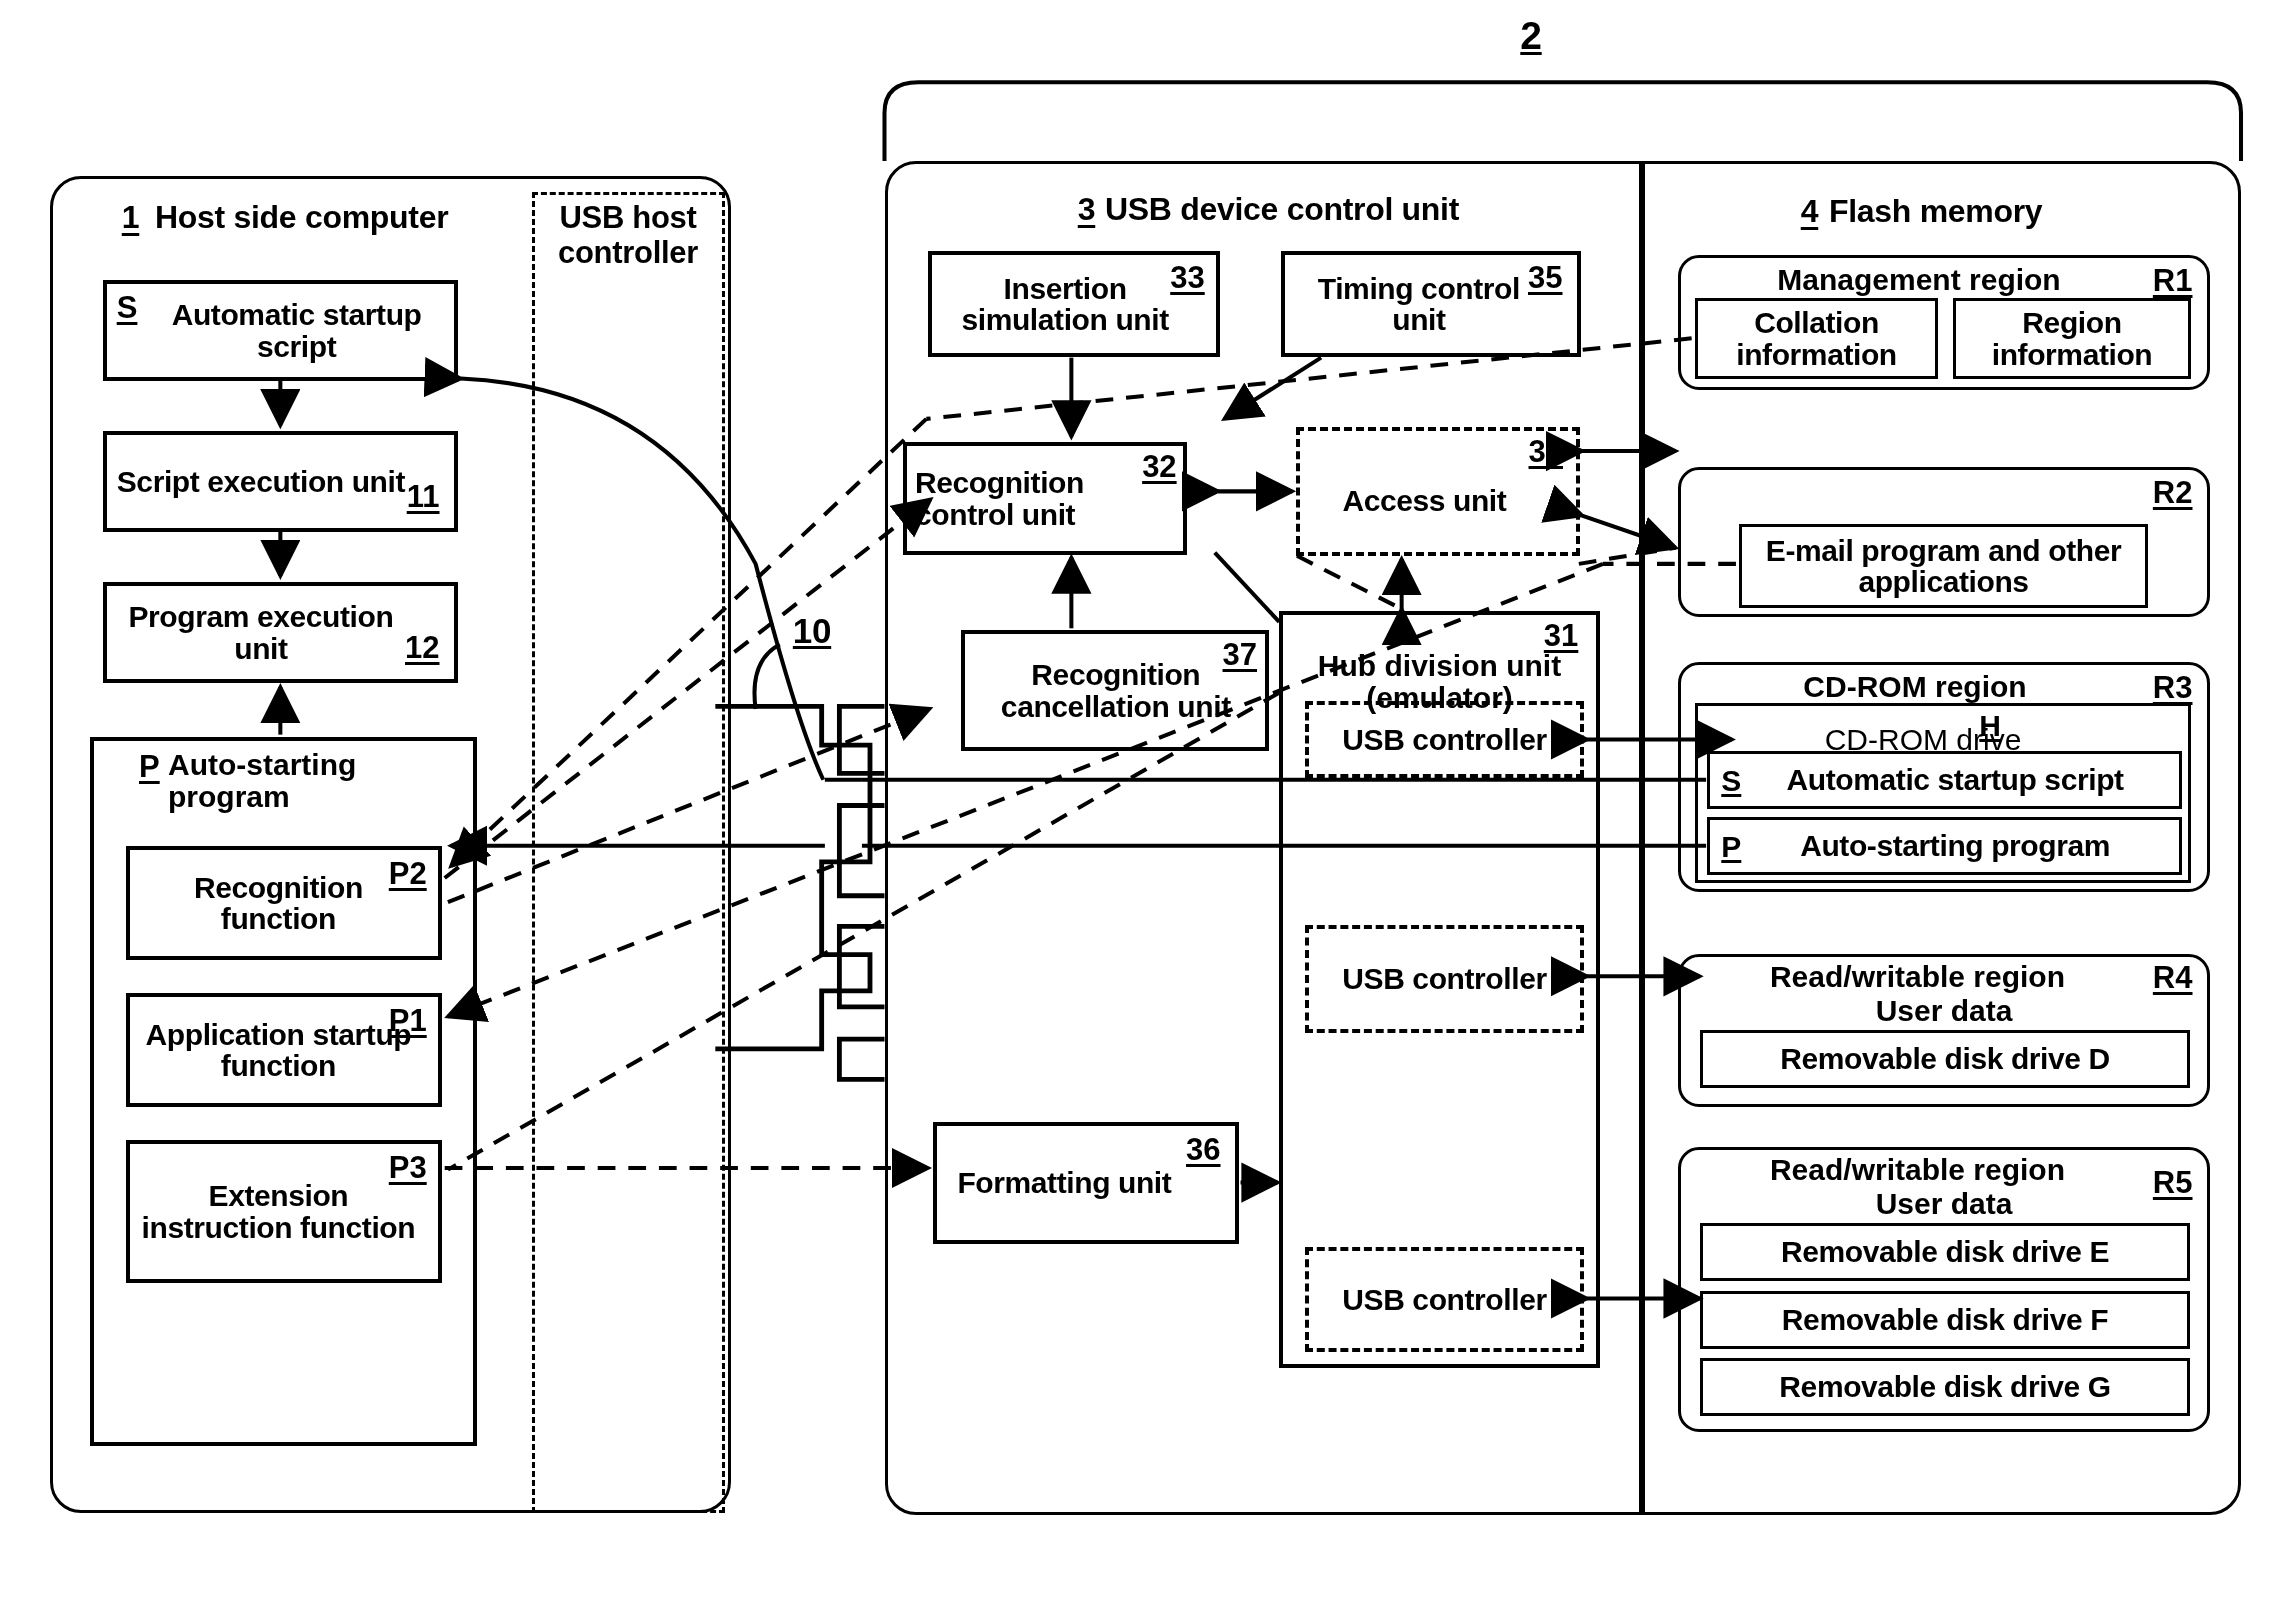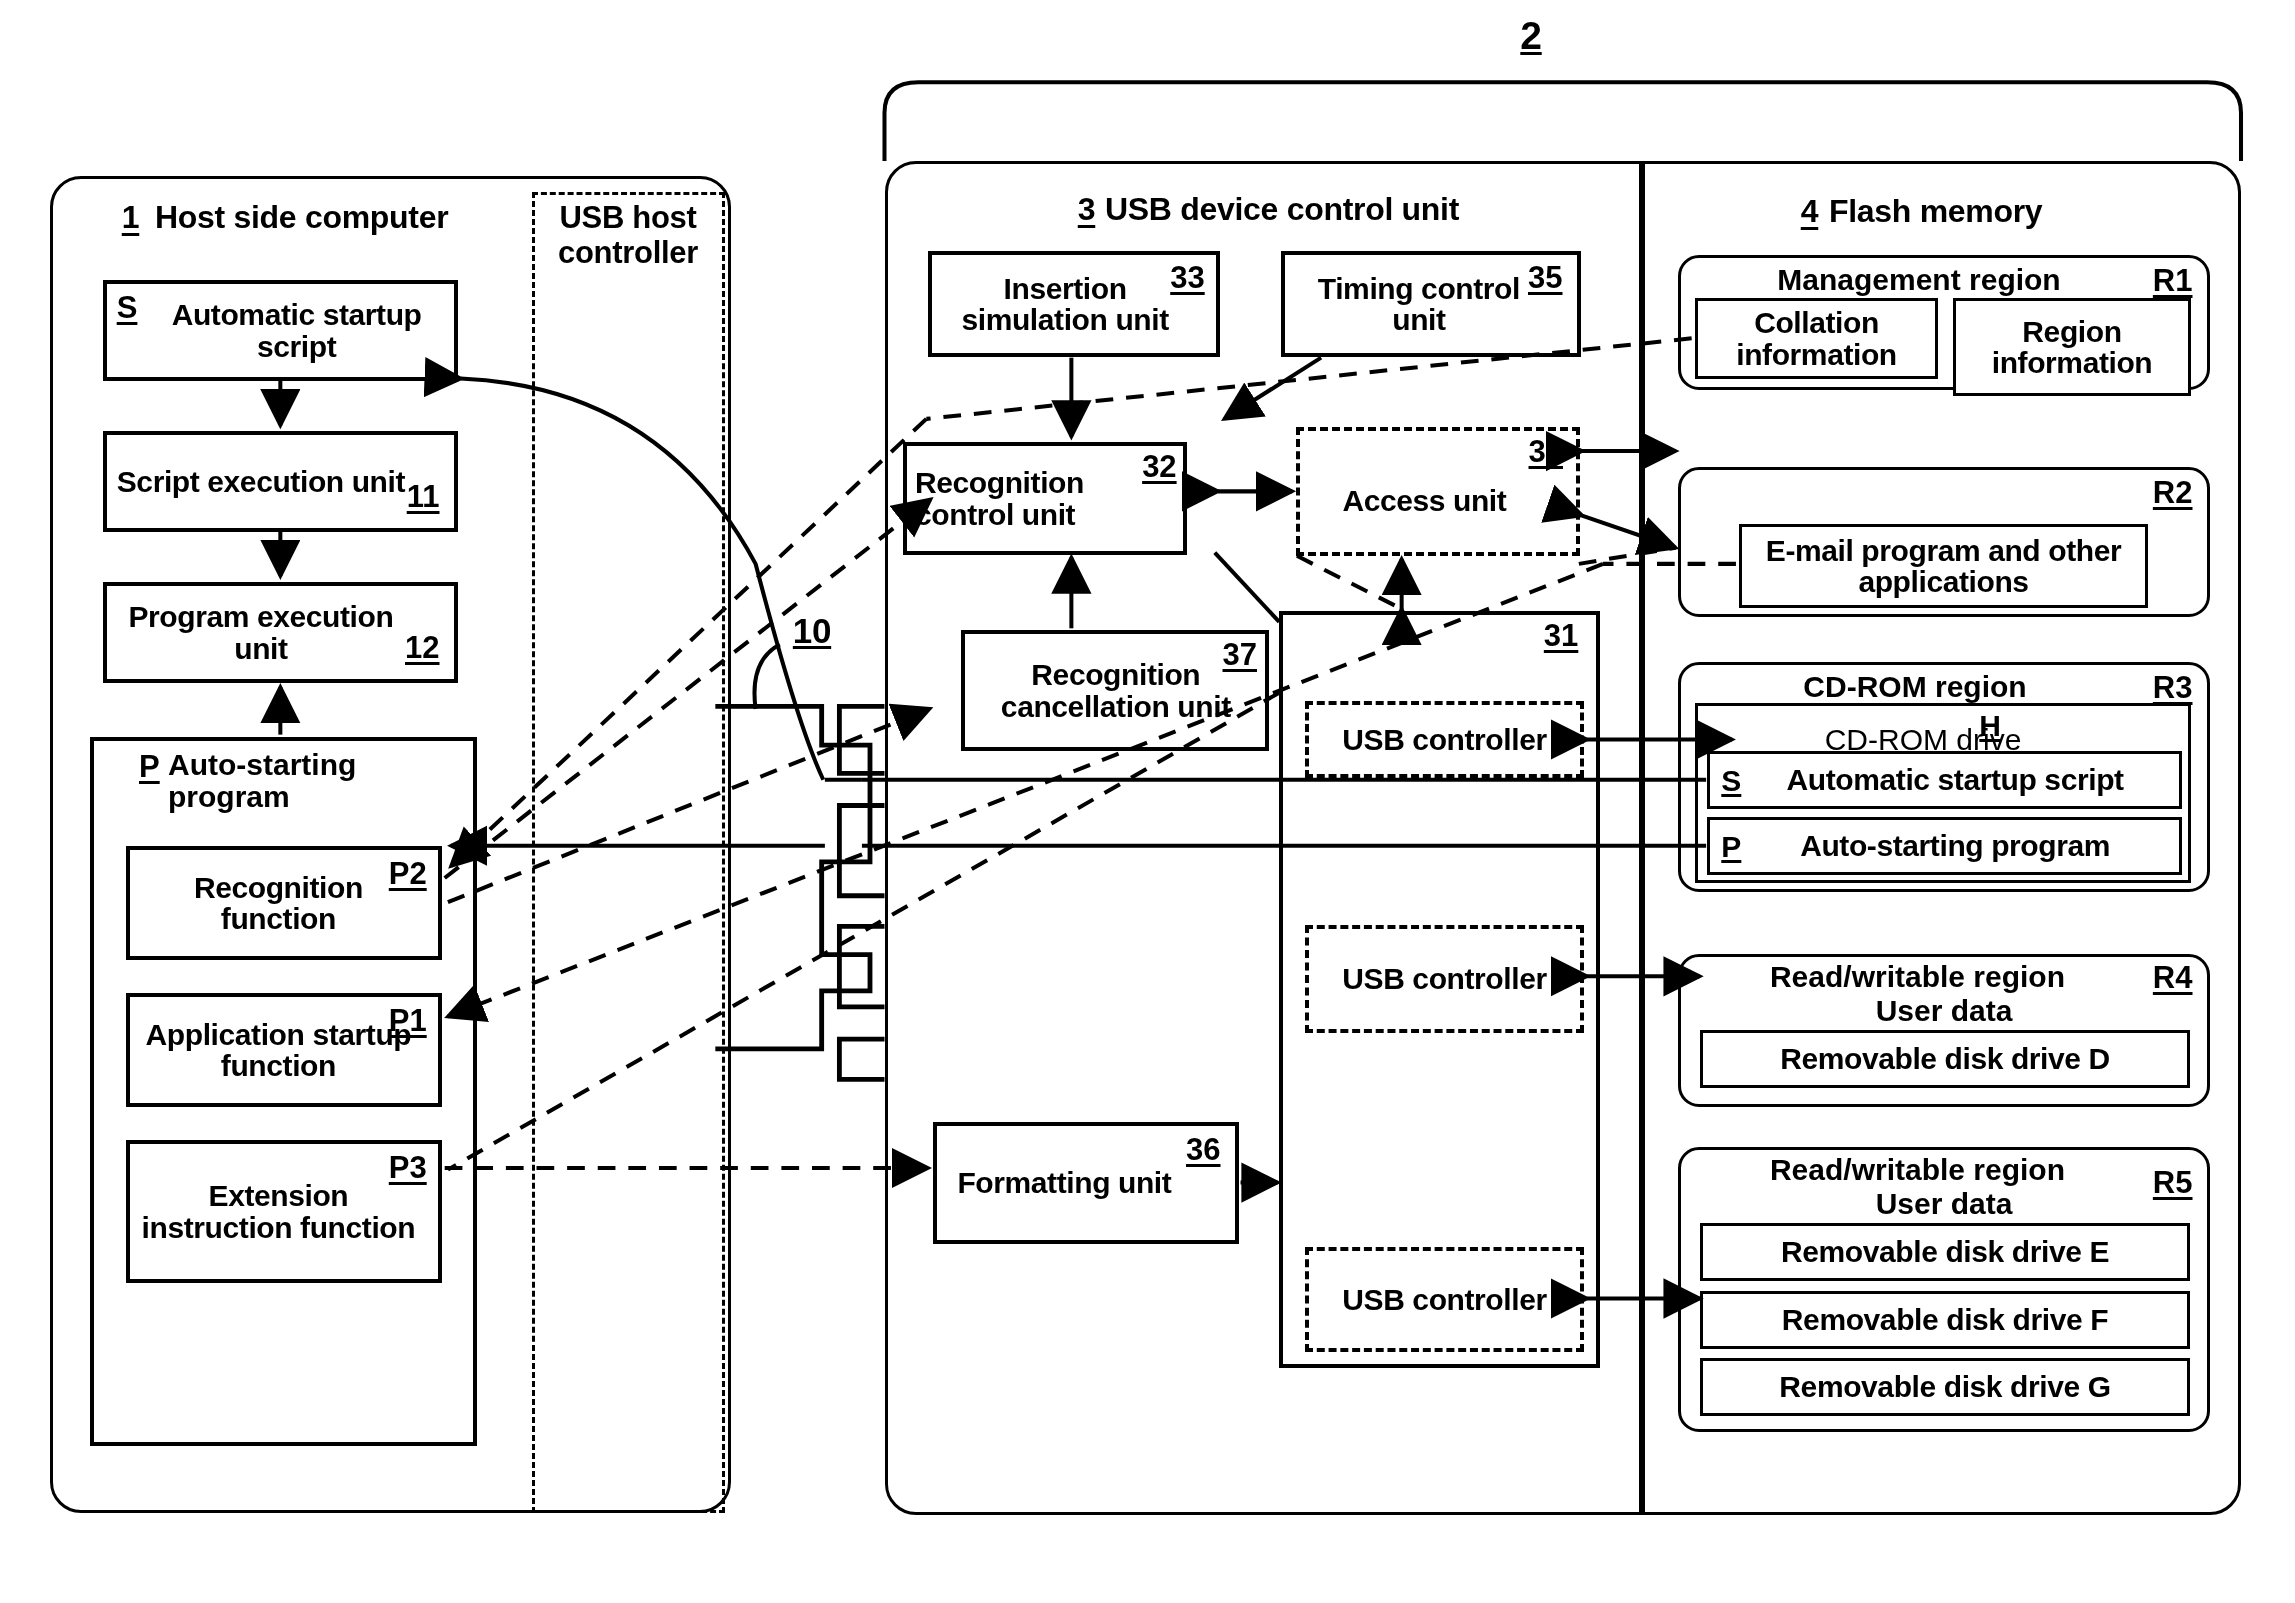--- a/index.html
+++ b/index.html
@@ -129,20 +129,22 @@
   <span class="boxtext" style="padding-right:3.2px;">Recognition cancellation unit</span>
   <span class="cornernum" style="right:8px;top:3.2px;">37</span>
 </div>
 
 <div class="abs bx" style="left:933px;top:1122px;width:306px;height:122px;">
   <span class="boxtext" style="padding-right:48px;">Formatting unit</span>
   <span class="cornernum" style="right:14.5px;top:6.4px;">36</span>
 </div>
 
 <div class="abs bx" style="left:1279px;top:611px;width:321px;height:757px;">
+  <span style="position:absolute;left:6.4px;top:35px;right:6.4px;font-size:30px;
+               font-weight:bold;line-height:1.06;text-align:center;">Hub division unit (emulator)</span>
   <span class="cornernum" style="right:17.7px;top:3.2px;">31</span>
 </div>
 
 <div class="abs dash" style="left:1305px;top:701px;width:279px;height:77px;">
   <span class="boxtext">USB controller</span>
 </div>
 <div class="abs dash" style="left:1305px;top:925px;width:279px;height:108px;">
   <span class="boxtext">USB controller</span>
 </div>
 <div class="abs dash" style="left:1305px;top:1247px;width:279px;height:105px;">
@@ -157,21 +159,21 @@
 <div class="t" style="left:1829px;top:195px;width:282px;font-size:32px;text-align:left;">Flash memory</div>
 
 <div class="abs rr" style="left:1678px;top:255px;width:532px;height:135px;">
   <span style="position:absolute;left:0;right:50px;top:4.8px;text-align:center;
                font-size:30px;font-weight:bold;">Management region</span>
   <span class="cornernum" style="right:14.5px;top:4.8px;">R1</span>
 </div>
 <div class="abs bx-thin" style="left:1695px;top:298px;width:243px;height:81px;">
   <span class="boxtext">Collation information</span>
 </div>
-<div class="abs bx-thin" style="left:1953px;top:298px;width:238px;height:98px;">
+<div class="abs bx-thin" style="left:1953px;top:298px;width:238px;height:81px;">
   <span class="boxtext">Region information</span>
 </div>
 
 <div class="abs rr" style="left:1678px;top:467px;width:532px;height:150px;">
   <span class="cornernum" style="right:14.5px;top:4.8px;">R2</span>
 </div>
 <div class="abs bx-thin" style="left:1739px;top:524px;width:409px;height:84px;text-decoration:underline;">
   <span class="boxtext">E-mail program and other applications</span>
 </div>
 

